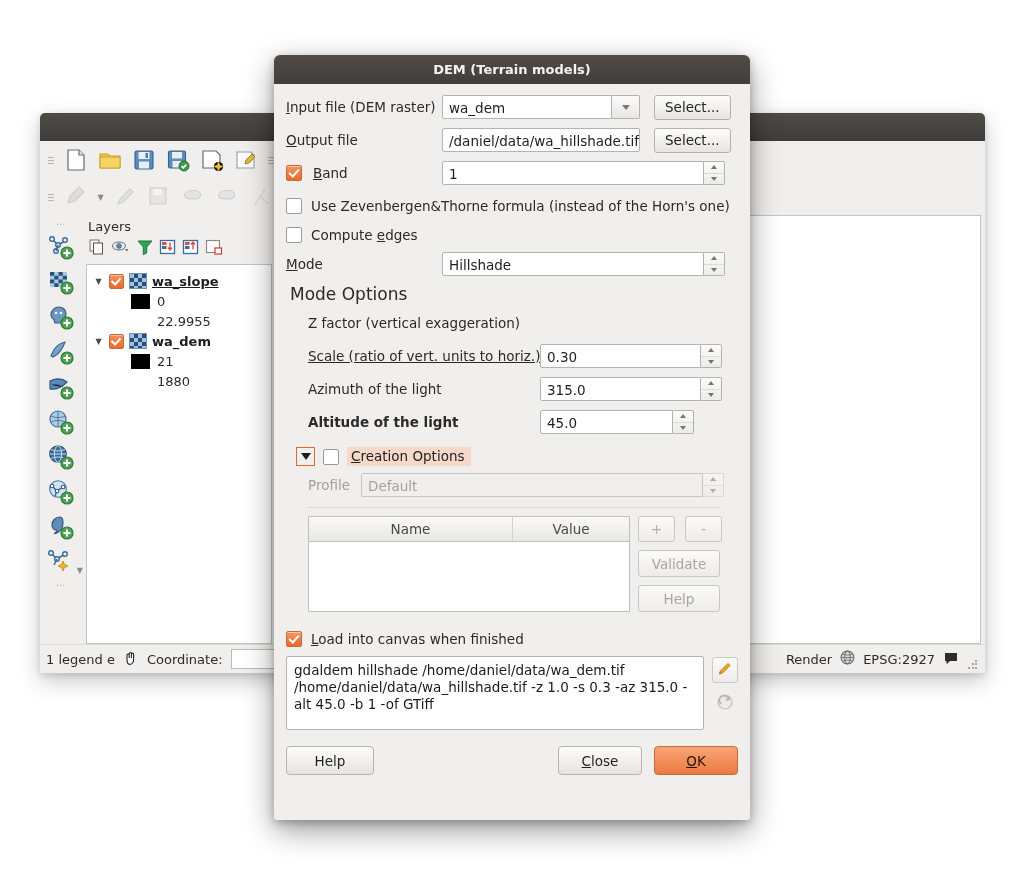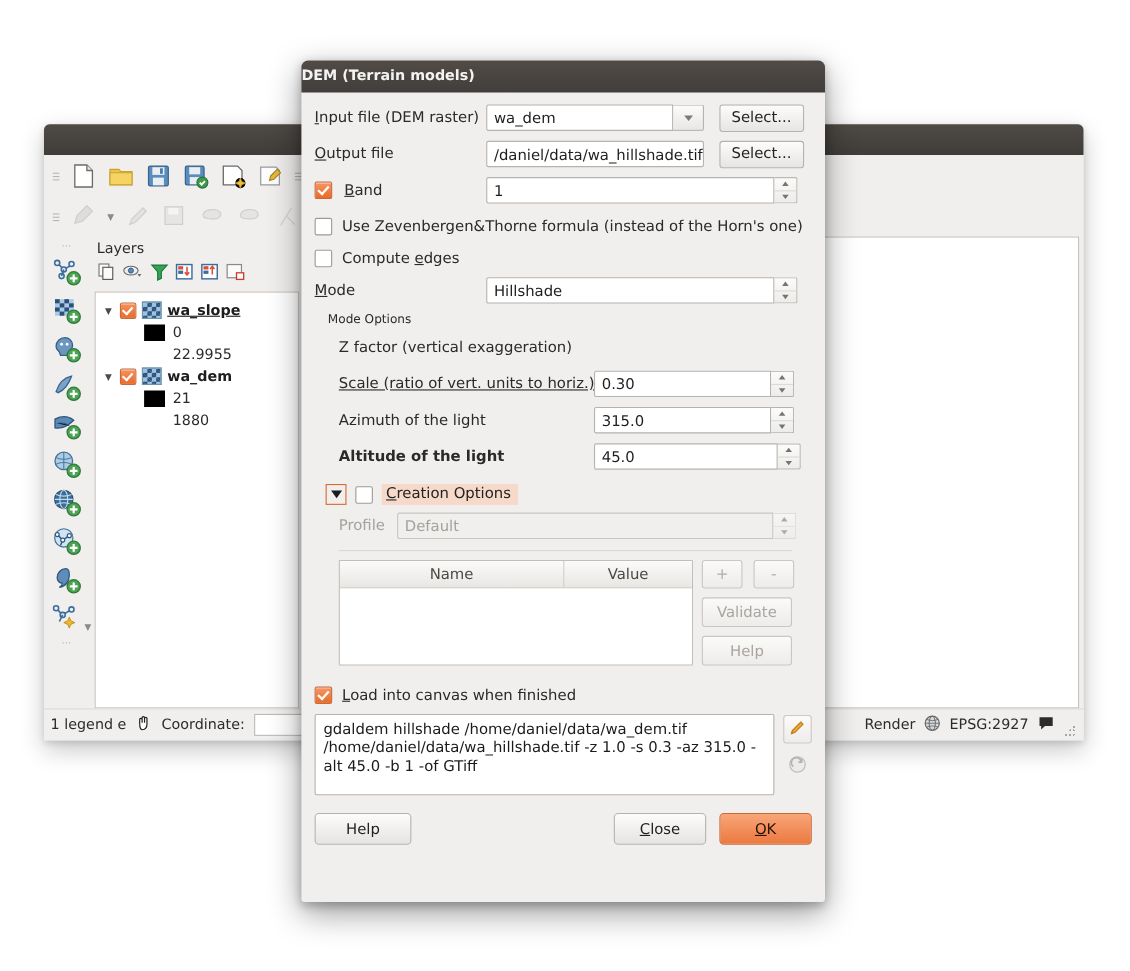--- a/index.html
+++ b/index.html
@@ -268,21 +268,21 @@
   }
   #dem-titlebar {
     height: 29px;
     background: linear-gradient(to bottom, #504b47 0%, #423e3b 100%);
     border-radius: 6px 6px 0 0;
     color: #f5f3f1;
     font-weight: bold;
     font-size: 13px;
     display: flex;
     align-items: center;
-    justify-content: flex-start;
+    justify-content: center;
   }
   #dem-content {
     padding: 10px 12px 10px 12px;
   }
 
   .frm-row {
     display: flex;
     align-items: center;
     margin-bottom: 7px;
     height: 26px;
@@ -396,23 +396,23 @@
   }
   .chk-row {
     display: flex;
     align-items: center;
     gap: 9px;
     height: 26px;
     margin-bottom: 3px;
   }
 
   .group-head {
-    font-size: 11px;
+    font-size: 17px;
     color: #2a2a2a;
-    margin: 7px 0 6px 12px;
+    margin: 7px 0 6px 4px;
   }
   .indent { margin-left: 22px; }
 
   
   #creation-row {
     display: flex;
     align-items: center;
     gap: 8px;
     margin: 12px 0 6px 10px;
   }
@@ -1034,21 +1034,21 @@
             </span>
           <span>
               <i class="sp-dn"></i>
             </span>
         </div>
       </div>
     </div>
 
     <div class="frm-row indent">
       <div class="frm-label" style="width:232px;font-weight:bold;">Altitude of the light</div>
-      <div class="spin-wrap" style="width:188px;">
+      <div class="spin-wrap" style="width:154px;">
         <div class="txtfield" style="flex:1;border-radius:2px 0 0 2px;">45.0</div>
         <div class="spin-btns">
           <span>
               <i class="sp-up"></i>
             </span>
           <span>
               <i class="sp-dn"></i>
             </span>
         </div>
       </div>

